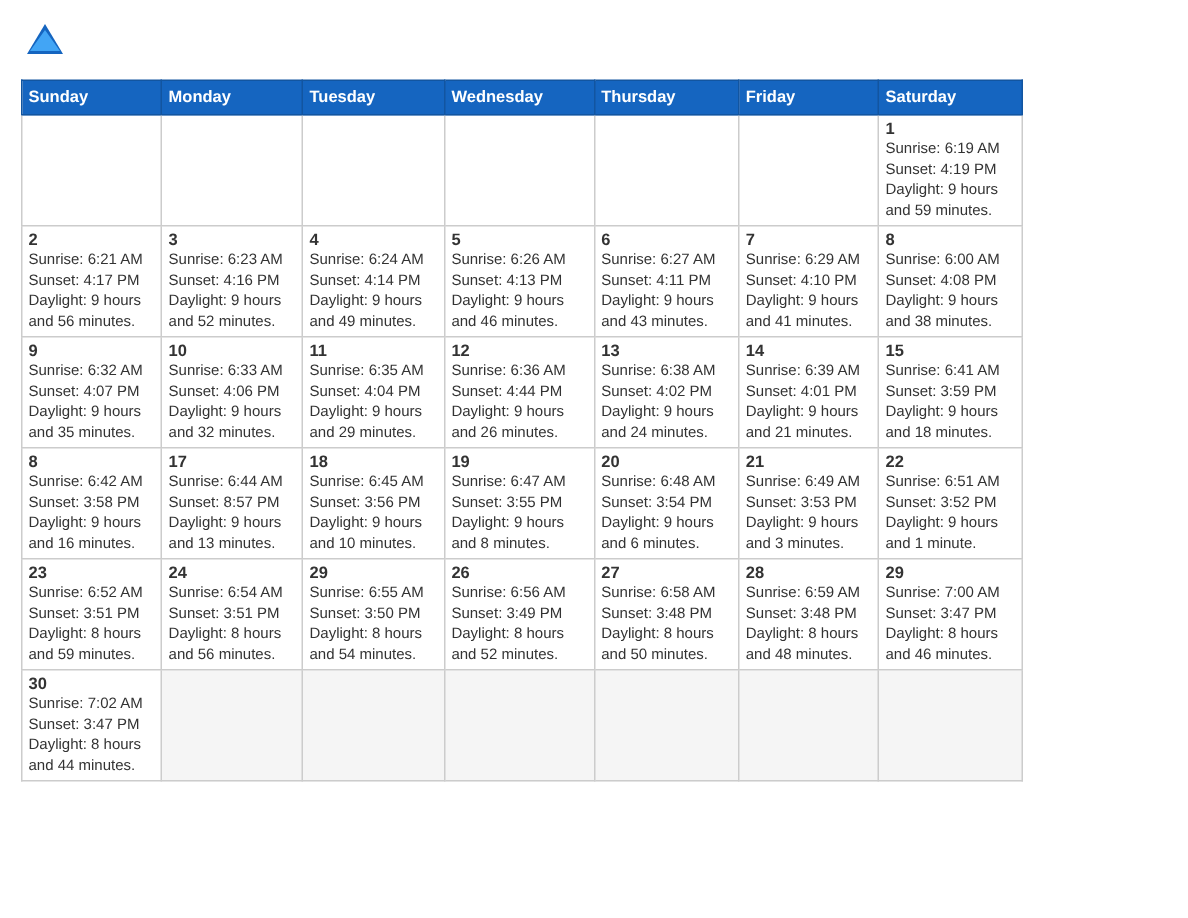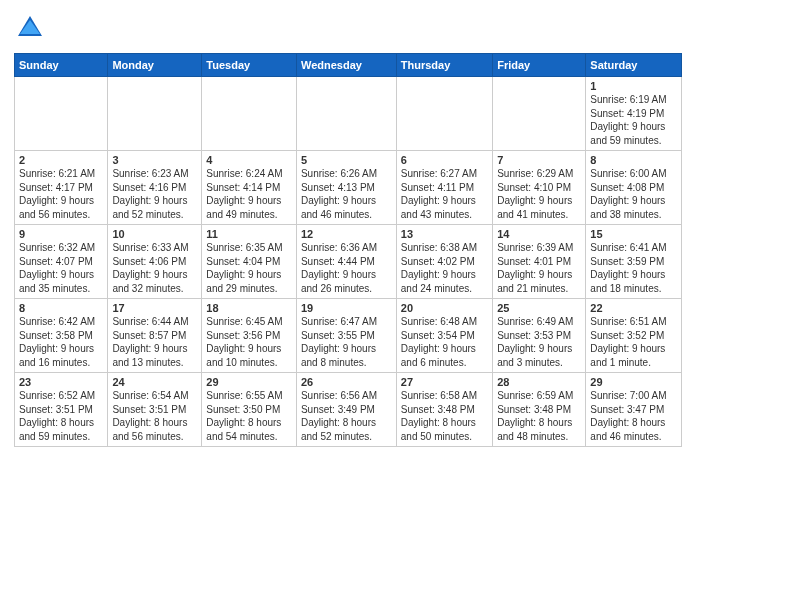--- a/index.html
+++ b/index.html
@@ -267,21 +267,21 @@
 and 8 minutes.</div>
           </td>
           <td>
             <span class="day-number">20</span>
             <div class="day-info">Sunrise: 6:48 AM
 Sunset: 3:54 PM
 Daylight: 9 hours
 and 6 minutes.</div>
           </td>
           <td>
-            <span class="day-number">25</span>
+            <span class="day-number">21</span>
             <div class="day-info">Sunrise: 6:49 AM
 Sunset: 3:53 PM
 Daylight: 9 hours
 and 3 minutes.</div>
           </td>
           <td>
             <span class="day-number">22</span>
             <div class="day-info">Sunrise: 6:51 AM
 Sunset: 3:52 PM
 Daylight: 9 hours
@@ -331,16 +331,31 @@
 Daylight: 8 hours
 and 48 minutes.</div>
           </td>
           <td>
             <span class="day-number">29</span>
             <div class="day-info">Sunrise: 7:00 AM
 Sunset: 3:47 PM
 Daylight: 8 hours
 and 46 minutes.</div>
           </td>
+        </tr>
+        <tr class="last-row">
+          <td class="has-data">
+            <span class="day-number">30</span>
+            <div class="day-info">Sunrise: 7:02 AM
+Sunset: 3:47 PM
+Daylight: 8 hours
+and 44 minutes.</div>
+          </td>
+          <td class="empty-cell"></td>
+          <td class="empty-cell"></td>
+          <td class="empty-cell"></td>
+          <td class="empty-cell"></td>
+          <td class="empty-cell"></td>
+          <td class="empty-cell"></td>
         </tr>
       </tbody>
   </table>
 </div>
 
 </body></html>

